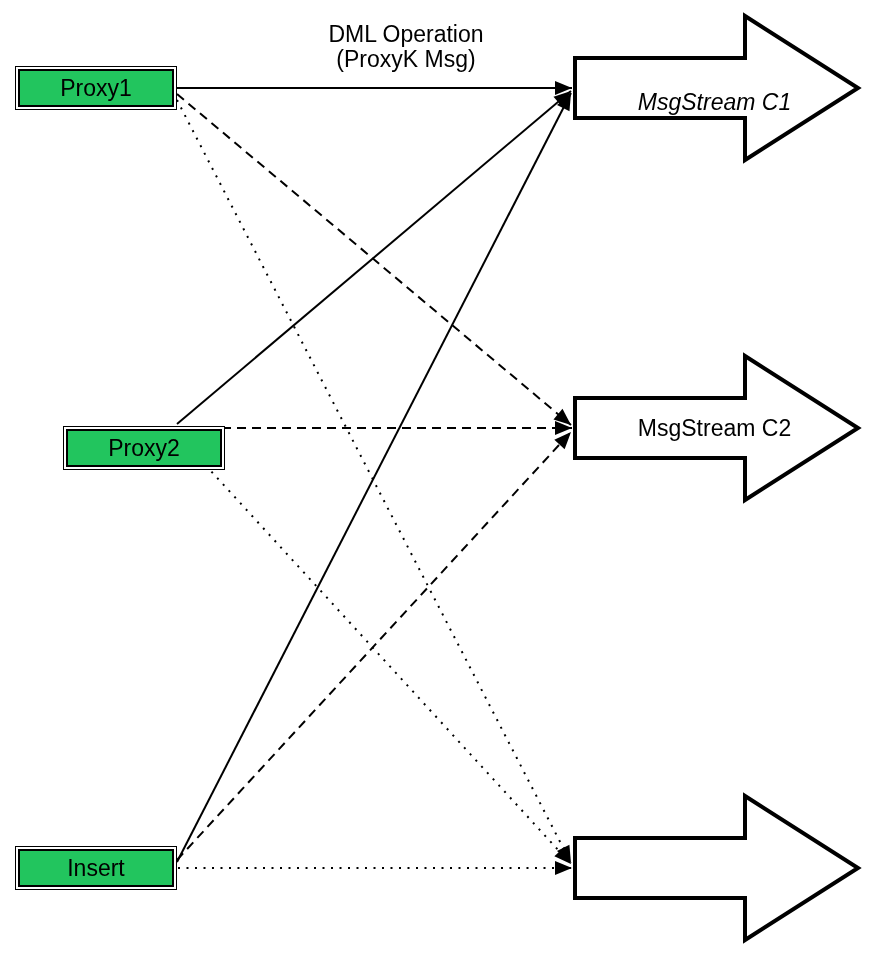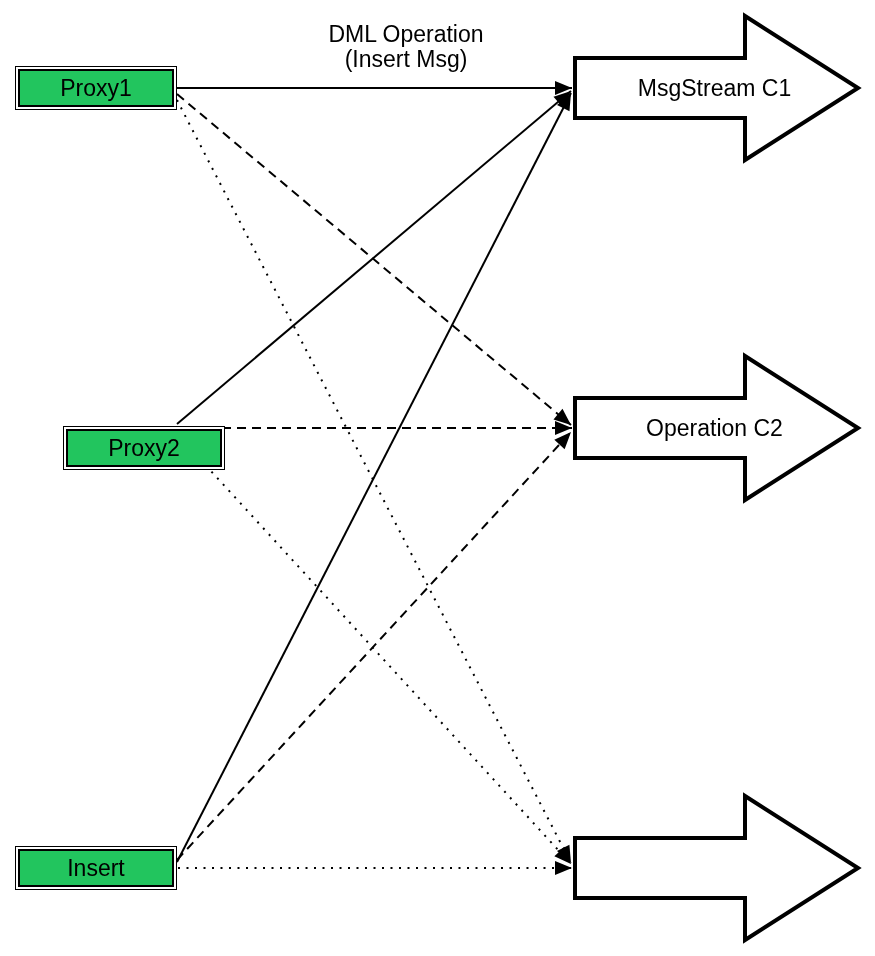--- a/index.html
+++ b/index.html
@@ -53,29 +53,29 @@
     <line class="edge edge-dotted" x1="177" y1="434" x2="571" y2="864" marker-end="url(#ah)"></line>
     <line class="edge edge-dotted" x1="178" y1="868" x2="572" y2="868" marker-end="url(#ah)"></line>
 
     <polygon class="stream-arrow" points="575,58 745,58 745,16 858,88 745,160 745,118 575,118"></polygon>
     <polygon class="stream-arrow" points="575,398 745,398 745,356 858,428 745,500 745,458 575,458"></polygon>
     <polygon class="stream-arrow" points="575,838 745,838 745,796 858,868 745,940 745,898 575,898"></polygon>
   </svg>
 
   <div class="title-label">
     <div>DML Operation</div>
-    <div>(Insert Msg)</div>
+    <div>(ProxyK Msg)</div>
   </div>
 
   <div class="proxy-box" style="top:66px;">
     <span class="proxy-label">Proxy1</span>
   </div>
   <div class="proxy-box" style="top:426px;margin-left:48px;">
     <span class="proxy-label">Proxy2</span>
   </div>
   <div class="proxy-box" style="top:846px;">
     <span class="proxy-label">Insert</span>
   </div>
 
-  <div class="stream-label" style="top:73px;">MsgStream C1</div>
-  <div class="stream-label" style="top:413px;">Operation C2</div>
+  <div class="stream-label" style="top:87px;font-style:italic;">MsgStream C1</div>
+  <div class="stream-label" style="top:413px;">MsgStream C2</div>
 
 </div>
 
 </body></html>

